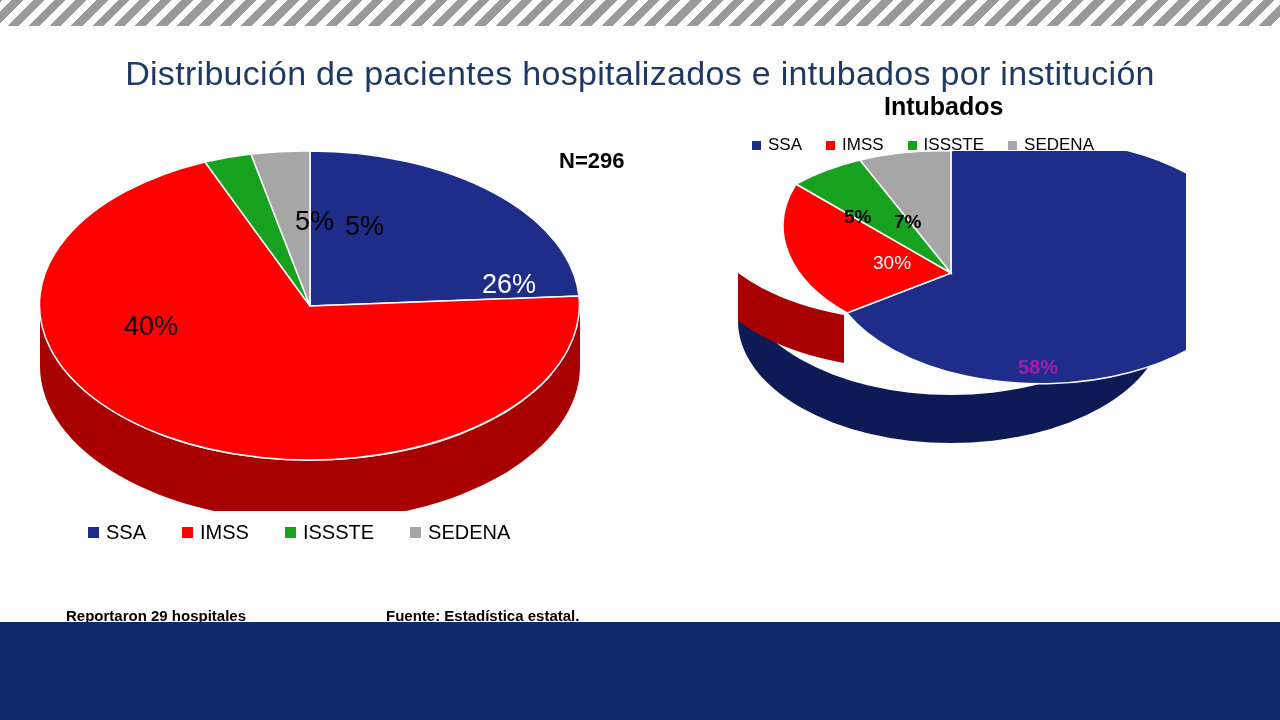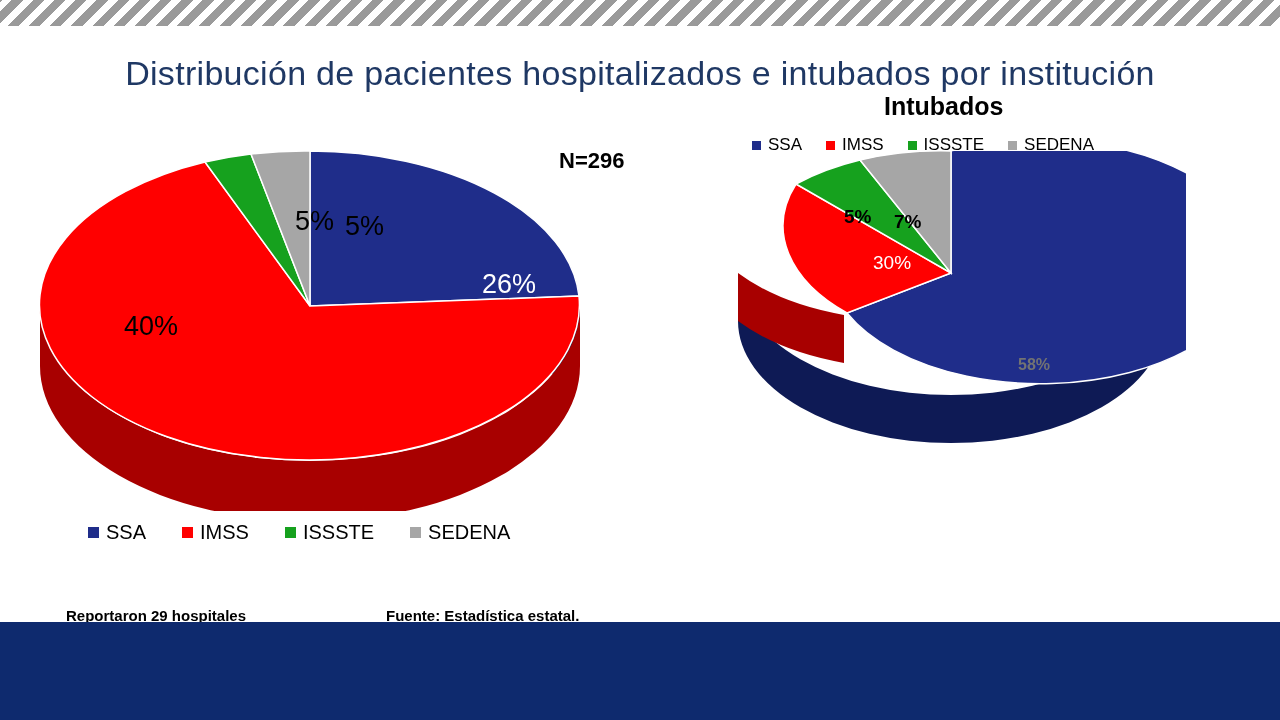--- a/index.html
+++ b/index.html
@@ -226,21 +226,21 @@
         <path d="M 235 122 L 235 0 A 213 122 0 1 1 131 162 Z" fill="#1F2D8A" stroke="#ffffff" stroke-width="1.5"></path>
 
         <path d="M 235 122 L 131 162 A 213 122 0 0 1 80 33 Z" fill="#FF0000" stroke="#ffffff" stroke-width="1.5"></path>
 
         <path d="M 235 122 L 80 33 A 213 122 0 0 1 144 9 Z" fill="#16A11E" stroke="#ffffff" stroke-width="1.5"></path>
 
         <path d="M 235 122 L 144 9 A 213 122 0 0 1 235 0 Z" fill="#A6A6A6" stroke="#ffffff" stroke-width="1.5"></path>
       </g>
     </svg>
 
-    <span class="slice-label" style="left:302px; top:205px; font-size:16px; font-weight:bold; color:#737373;">58%</span>
+    <span class="slice-label" style="left:302px; top:205px; font-size:20px; font-weight:bold; color:#a21caf;">58%</span>
     <span class="slice-label" style="left:133px; top:101px; font-size:19px; font-weight:normal; color:#ffffff;margin-left:24px;">30%</span>
     <span class="slice-label" style="left:128px; top:55px; font-size:19px; font-weight:bold; color:#000000;">5%</span>
     <span class="slice-label" style="left:178px; top:60px; font-size:19px; font-weight:bold; color:#000000;">7%</span>
   </div>
 
   <div class="footnote" id="footnote-left">Reportaron 29 hospitales</div>
   <div class="footnote" id="footnote-right">Fuente: Estadística estatal.</div>
 
 </div>
 

